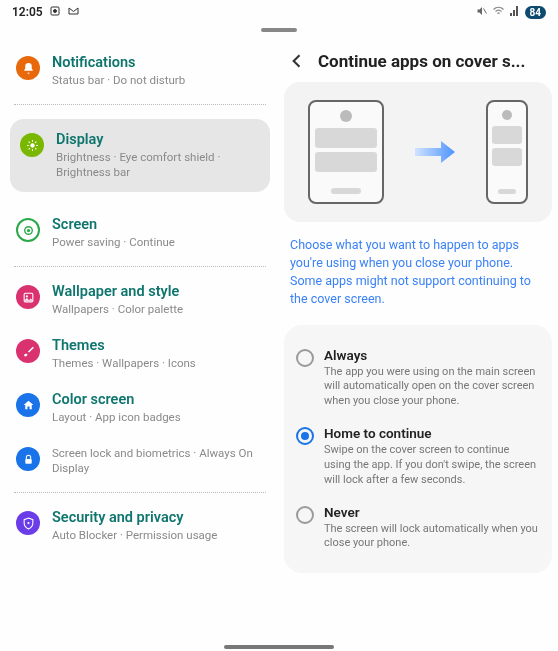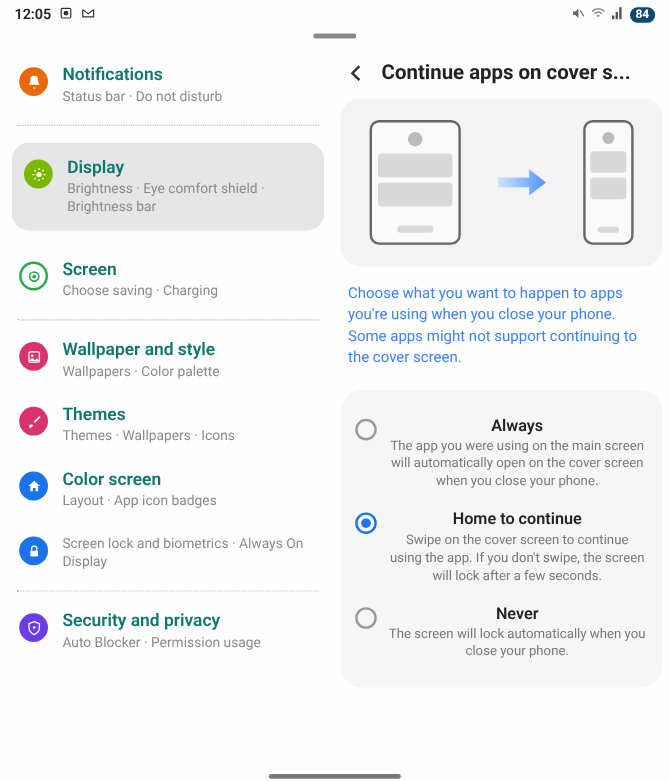--- a/index.html
+++ b/index.html
@@ -120,21 +120,20 @@
   .detail-desc {
     font-size: 12.5px;
     color: #3b82f6;
     line-height: 1.45;
     padding: 14px 6px 16px 6px;
   }
   .options-card {
     background: #f6f6f6;
     border-radius: 18px;
     padding: 14px 10px 14px 8px;
-    text-align: center;
   }
   .radio-row {
     display: flex;
     gap: 10px;
     padding: 8px 4px;
   }
   .radio {
     width: 18px; height: 18px; border-radius:50%;
     border: 2px solid #9a9a9a;
     flex-shrink: 0;
@@ -237,21 +236,21 @@
 
     <div class="settings-item">
       <div class="icon-circle" style="background:#fff;border:2px solid #2ba84a">
         <svg viewBox="0 0 24 24" style="fill:#2ba84a">
             <circle cx="12" cy="12" r="7" fill="none" stroke="#2ba84a" stroke-width="2.5"></circle>
             <circle cx="12" cy="12" r="3"></circle>
           </svg>
       </div>
       <div class="item-text">
         <div class="item-title">Screen</div>
-        <div class="item-sub">Choose saving · Charging</div>
+        <div class="item-sub">Power saving · Continue</div>
       </div>
     </div>
     <hr class="dotted-sep">
 
     <div class="settings-item">
       <div class="icon-circle" style="background:#d9326f">
         <svg viewBox="0 0 24 24">
             <rect x="4" y="4" width="16" height="16" rx="2" fill="none" stroke="#fff" stroke-width="2"></rect>
             <circle cx="9" cy="10" r="2"></circle>
             <path d="M4 18l5-5 4 4 3-3 4 4"></path>

